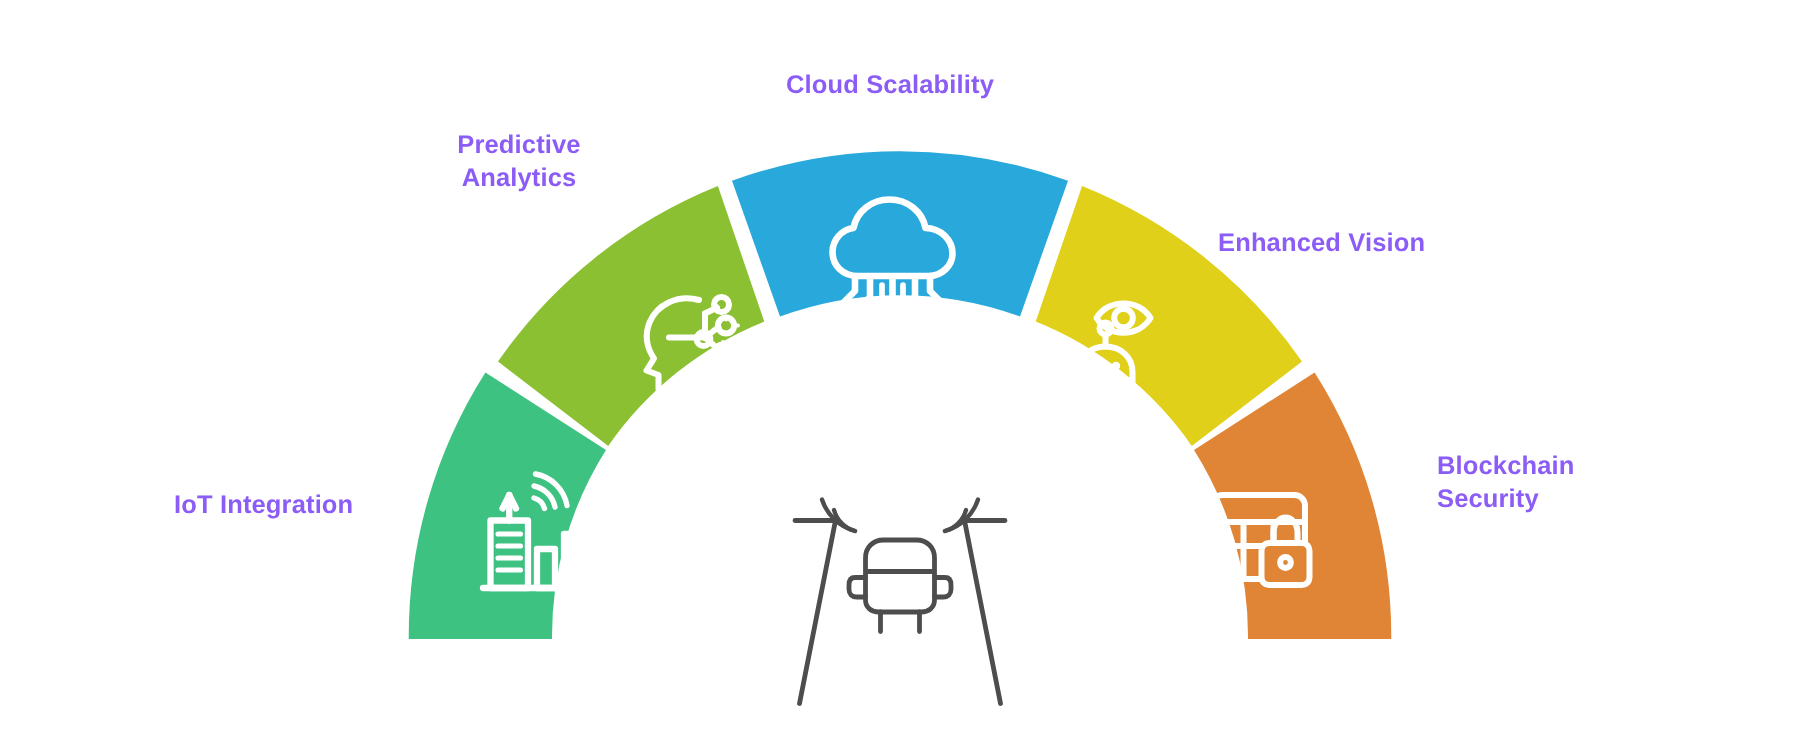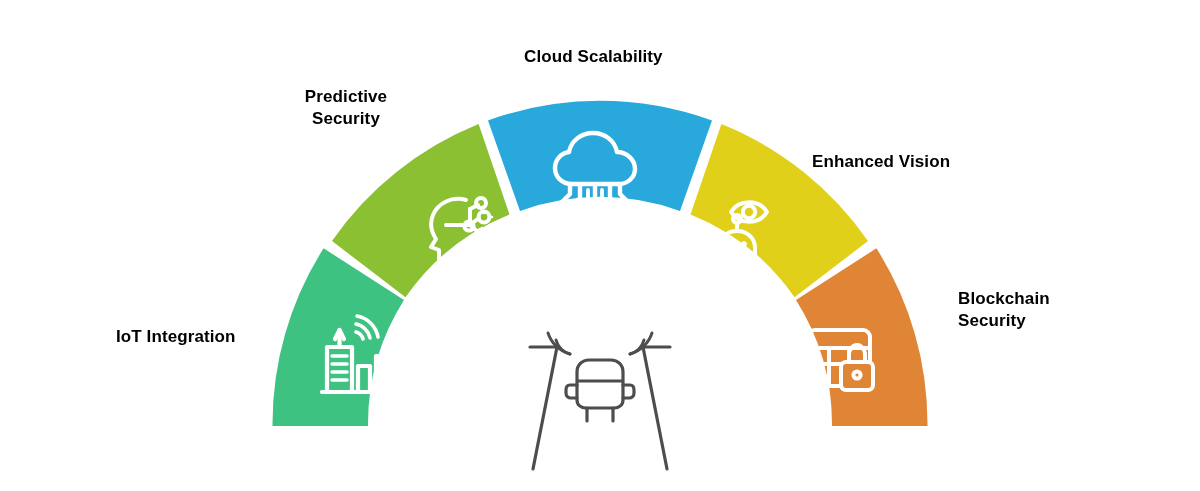--- a/index.html
+++ b/index.html
@@ -20,32 +20,32 @@
   }
   #wheel {
     position: absolute;
     left: 0;
     top: 0;
     width: 1200px;
     height: 491px;
   }
   .seg-label {
     position: absolute;
-    color: #000000;
+    color: #8b5cf6;
     font-size: 17px;
     font-weight: bold;
     line-height: 1.3;
     letter-spacing: 0.1px;
     white-space: pre-line;
   }
   .lbl-iot       { left: 116px; top: 326px; text-align: left; }
   .lbl-predict   { left: 298px; top: 86px;  text-align: center; width: 96px; }
   .lbl-cloud     { left: 524px; top: 46px;  text-align: center; }
   .lbl-vision    { left: 812px; top: 109px; text-align: left; margin-top: 42px; }
-  .lbl-block     { left: 958px; top: 288px; text-align: left; }
+  .lbl-block     { left: 958px; top: 300px; text-align: left; }
 </style>
 </head>
 <body>
 
 <div id="stage">
 
   <svg id="wheel" viewBox="0 0 1200 491">
 
     <g>
       <path fill="#3EC282" d="M 272.5 426
@@ -224,21 +224,21 @@
       <path d="M 623 385 L 630 385 C 633 385 634 387 634 390 L 634 393 C 634 396 632 398 629 398 L 623 398"></path>
 
       <path d="M 587 408 L 587 421"></path>
       <path d="M 613 408 L 613 421"></path>
     </g>
   </svg>
 
   <div class="seg-label lbl-iot">IoT Integration</div>
 
   <div class="seg-label lbl-predict">Predictive
-Security</div>
+Analytics</div>
 
   <div class="seg-label lbl-cloud">Cloud Scalability</div>
 
   <div class="seg-label lbl-vision">Enhanced Vision</div>
 
   <div class="seg-label lbl-block">Blockchain
 Security</div>
 
 </div>
 

